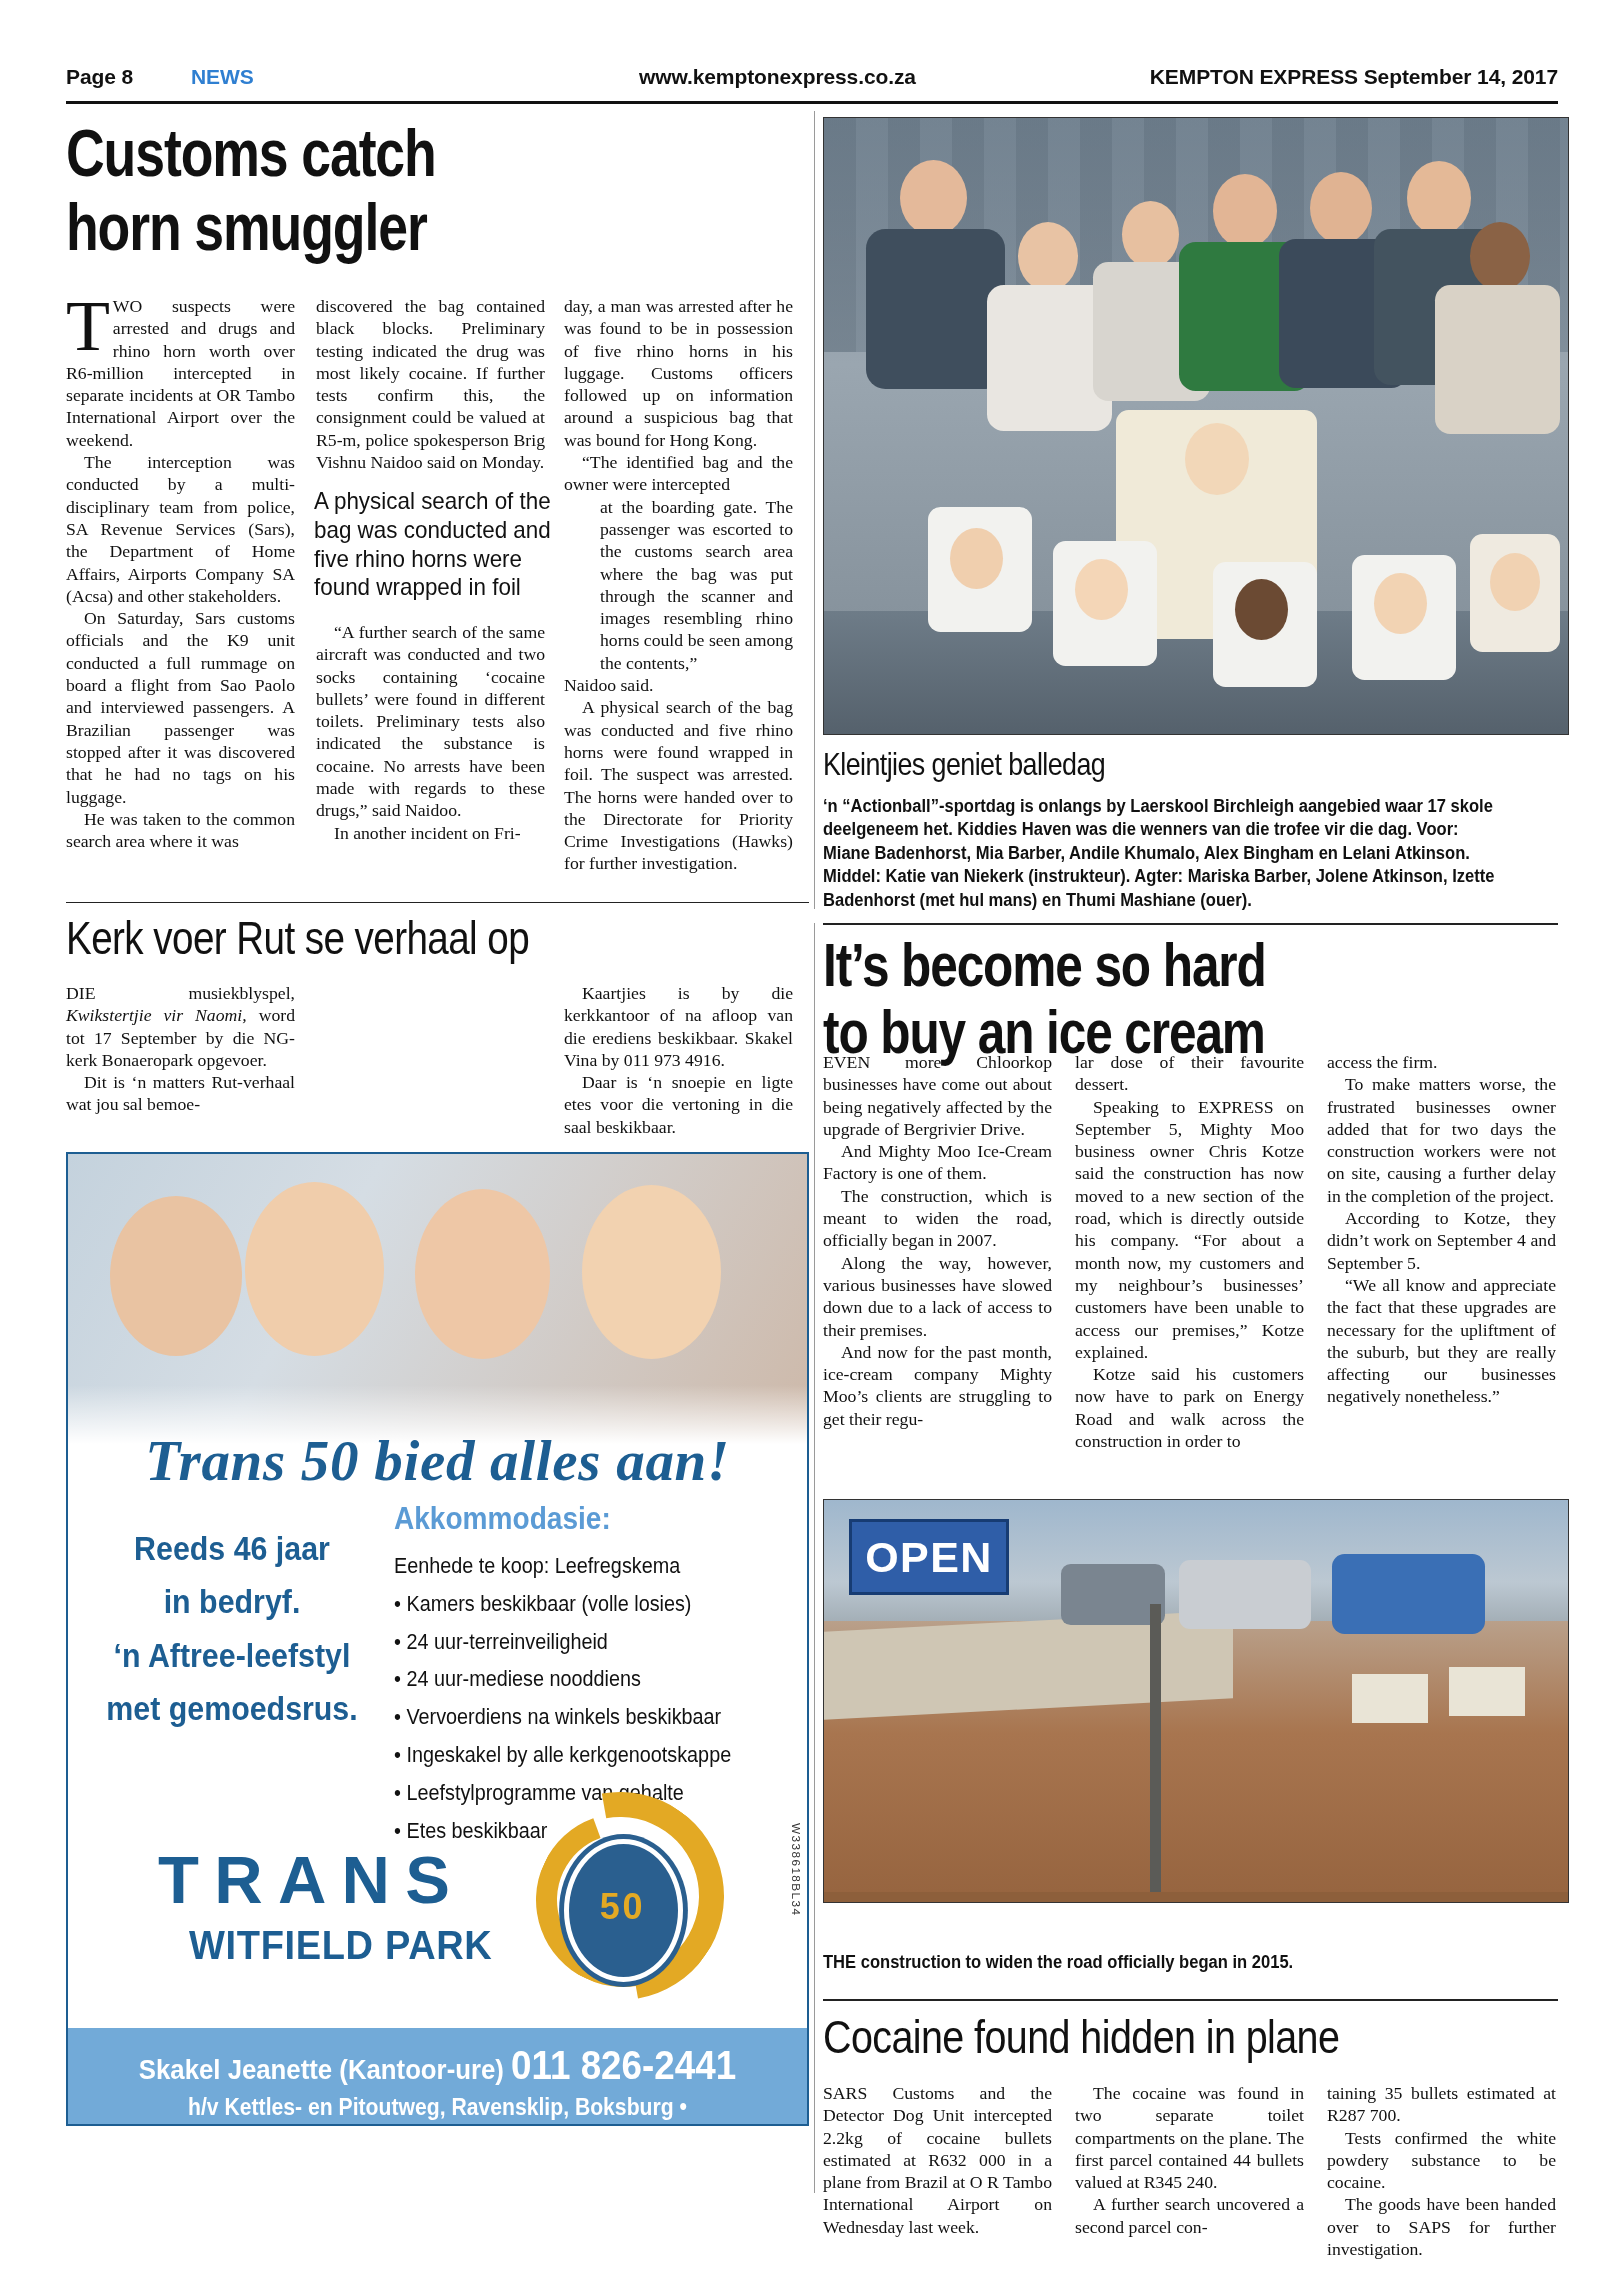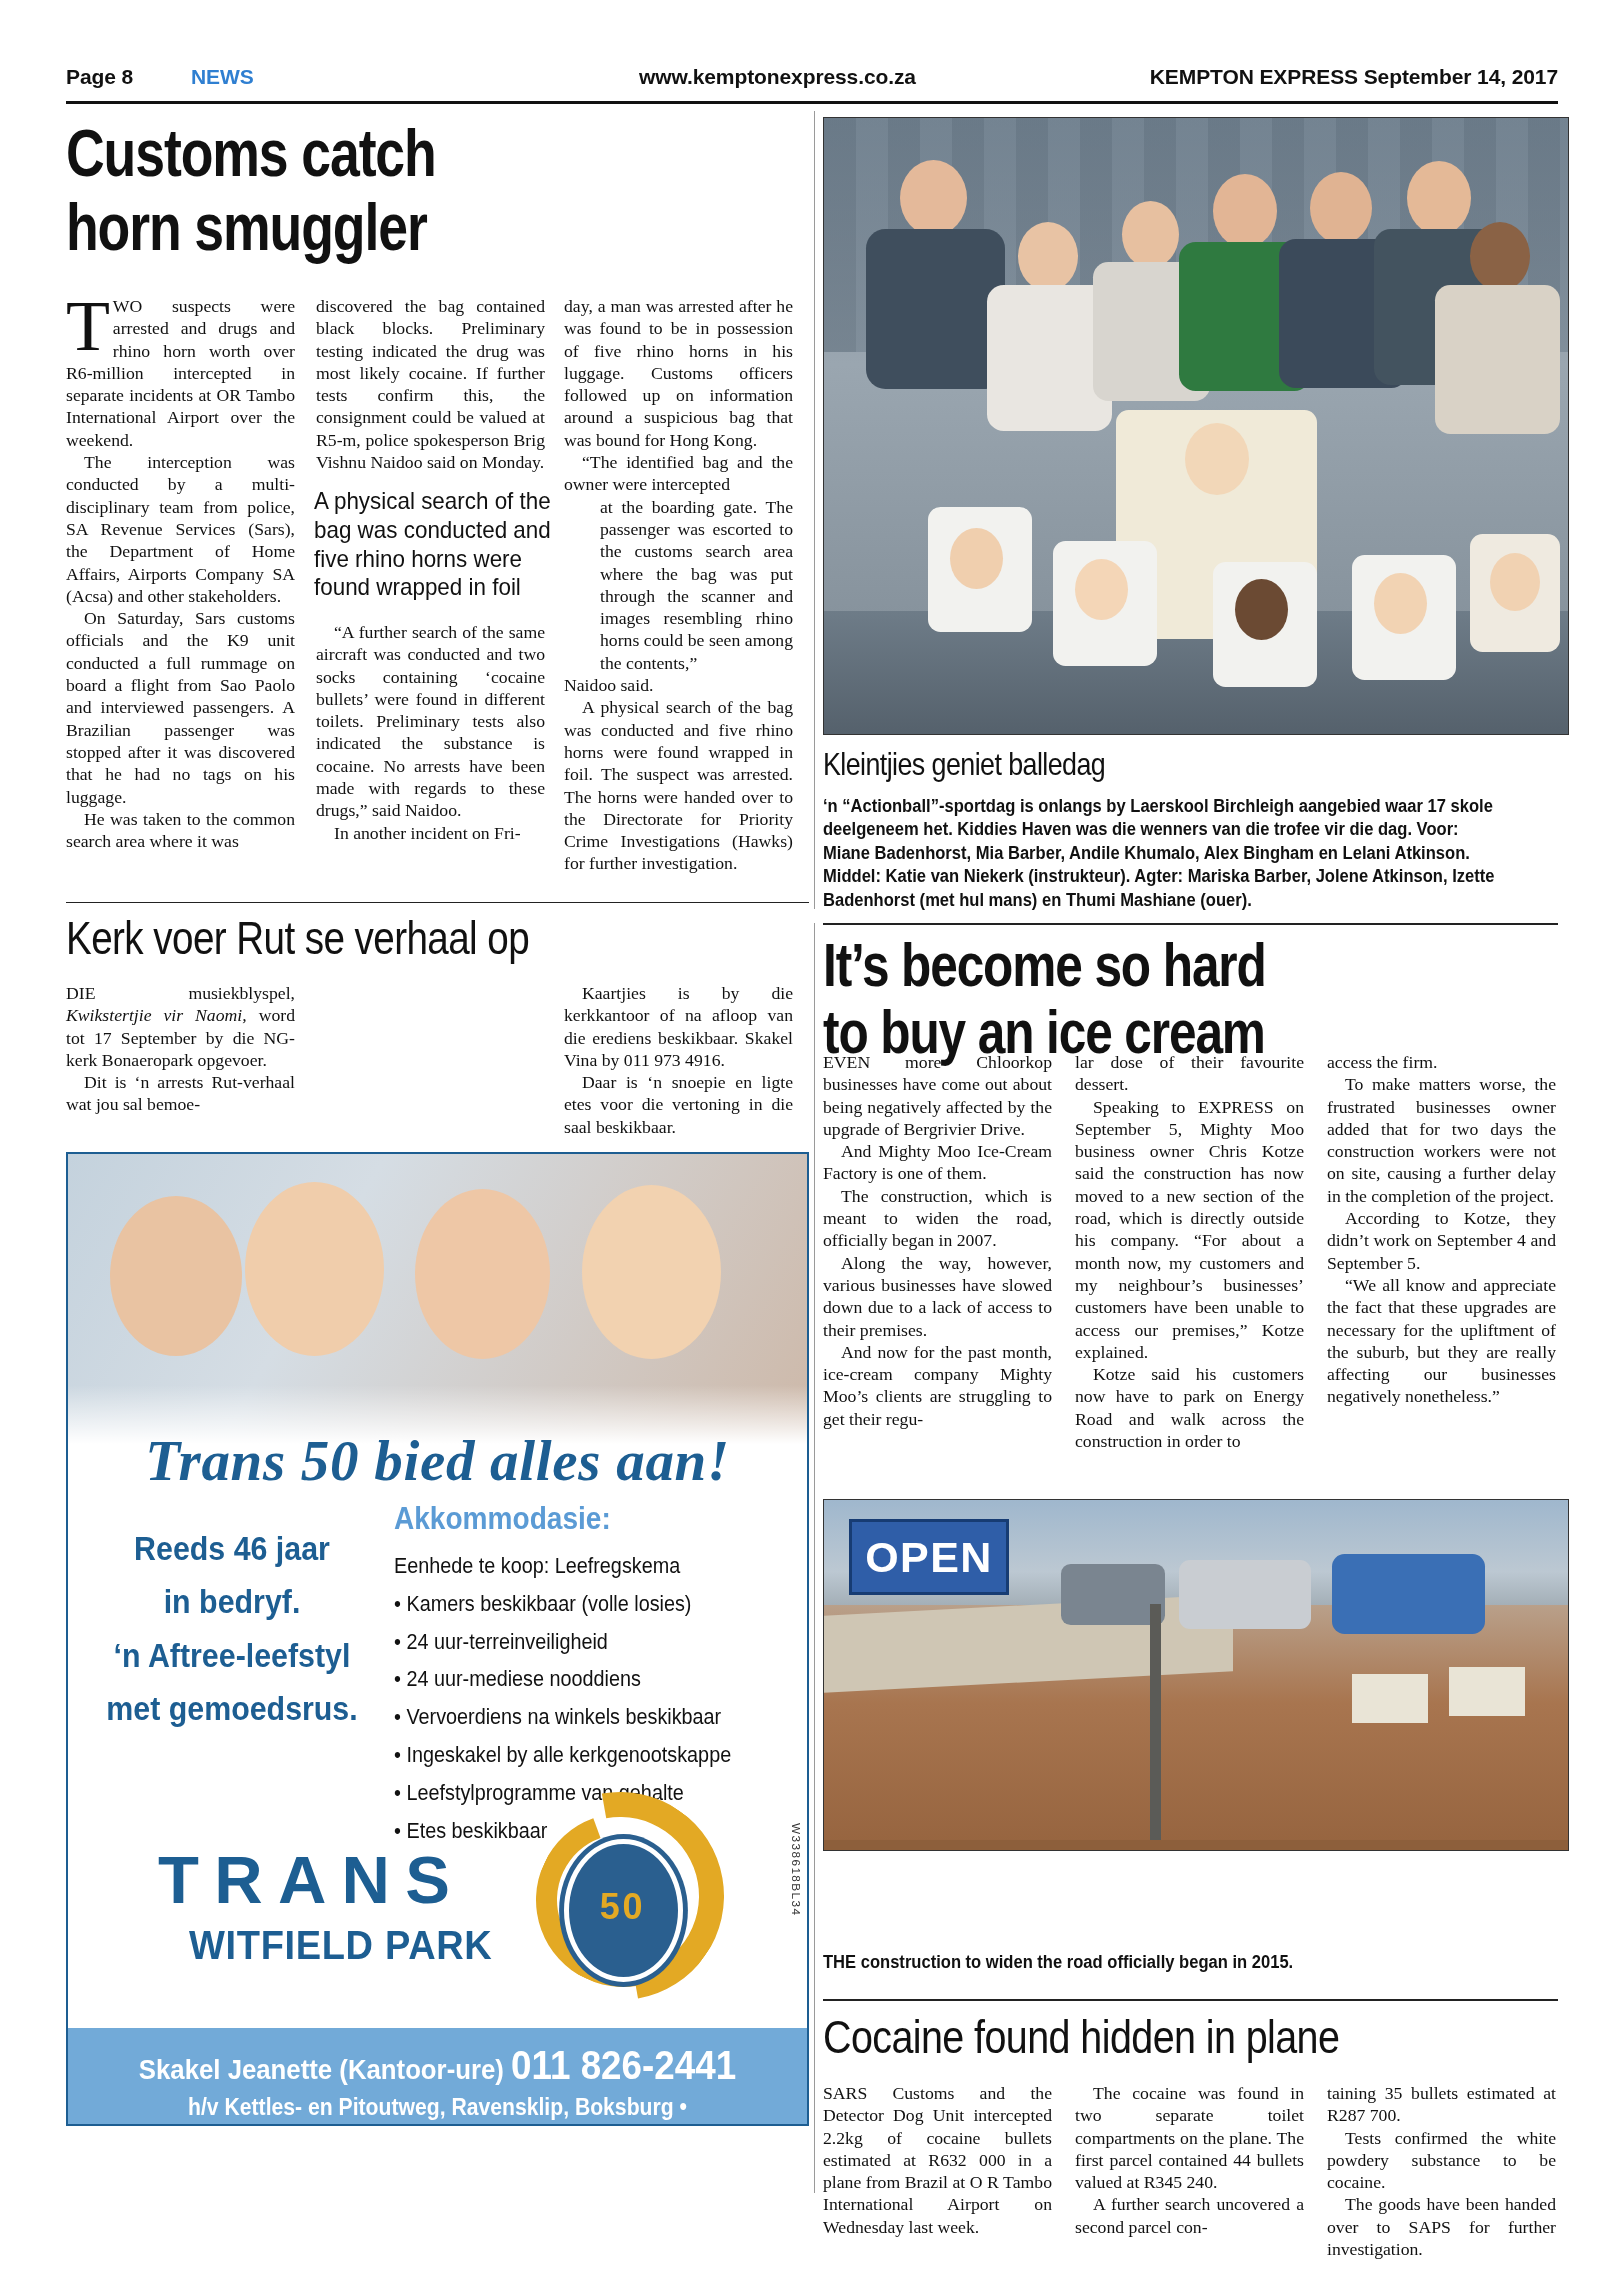--- a/index.html
+++ b/index.html
@@ -202,21 +202,21 @@
   #ad-phone-line .num { font-size:40px; }
   #ad-addr { padding-top:5.6px; font-size:23px; transform:scaleX(.92); }
   #ad-code {
     position:absolute; right:4.2px; bottom:208px;
     font-family:"Liberation Sans", sans-serif; font-size:11.8px; color:#333;
     writing-mode:vertical-rl; letter-spacing:1.4px;
   }
 
   
   #photo-construction {
-    position:absolute; left:823px; top:1499px; width:746px; height:352px;
+    position:absolute; left:823px; top:1499px; width:746px; height:404px;
     border:1.4px solid #333; overflow:hidden;
     background:linear-gradient(180deg,#9fb6cc 0%,#b9c5cf 30%,#c08b68 55%,#a9744f 100%);
   }
   #cap-construction {
     position:absolute; left:823px; top:1951px; width:746px;
   }
 
   
   #coc-rule  { position:absolute; left:823px; right:66px; top:1999px; }
   #coc-head  { position:absolute; left:823px; top:2013px; font-size:47px; }
@@ -317,21 +317,21 @@
 
   <div id="cap-balledag-title" class="hl-thin">Kleintjies geniet balledag</div>
   <div id="cap-balledag-text" class="caption-bold">‘n “Actionball”-sportdag is onlangs by Laerskool Birchleigh aangebied waar 17 skole deelgeneem het. Kiddies Haven was die wenners van die trofee vir die dag. Voor: Miane Badenhorst, Mia Barber, Andile Khumalo, Alex Bingham en Lelani Atkinson. Middel: Katie van Niekerk (instrukteur). Agter: Mariska Barber, Jolene Atkinson, Izette Badenhorst (met hul mans) en Thumi Mashiane (ouer).</div>
 
   <div id="kerk-rule" class="rule-thin"></div>
   <div id="kerk-head" class="hl-thin">Kerk voer Rut se verhaal op</div>
 
   <div id="kerk-cols">
     <div class="ccol c1 col-body">
       <p class="first">DIE musiekblyspel, <i>Kwikstertjie vir Naomi,</i> word tot 17 September by die NG-kerk Bonaeropark opgevoer.</p>
-      <p>Dit is ‘n arrests Rut-verhaal wat jou sal bemoe-</p>
+      <p>Dit is ‘n matters Rut-verhaal wat jou sal bemoe-</p>
     </div>
     <div class="ccol c3 col-body">
       <p>Kaartjies is by die kerkkantoor of na afloop van die erediens beskikbaar. Skakel Vina by 011 973 4916.</p>
       <p>Daar is ‘n snoepie en ligte etes voor die vertoning in die saal beskikbaar.</p>
     </div>
   </div>
 
   <div id="ice-rule" class="rule-med"></div>
   <div id="ice-head" class="hl-black">
     <span>It’s become so hard</span>

